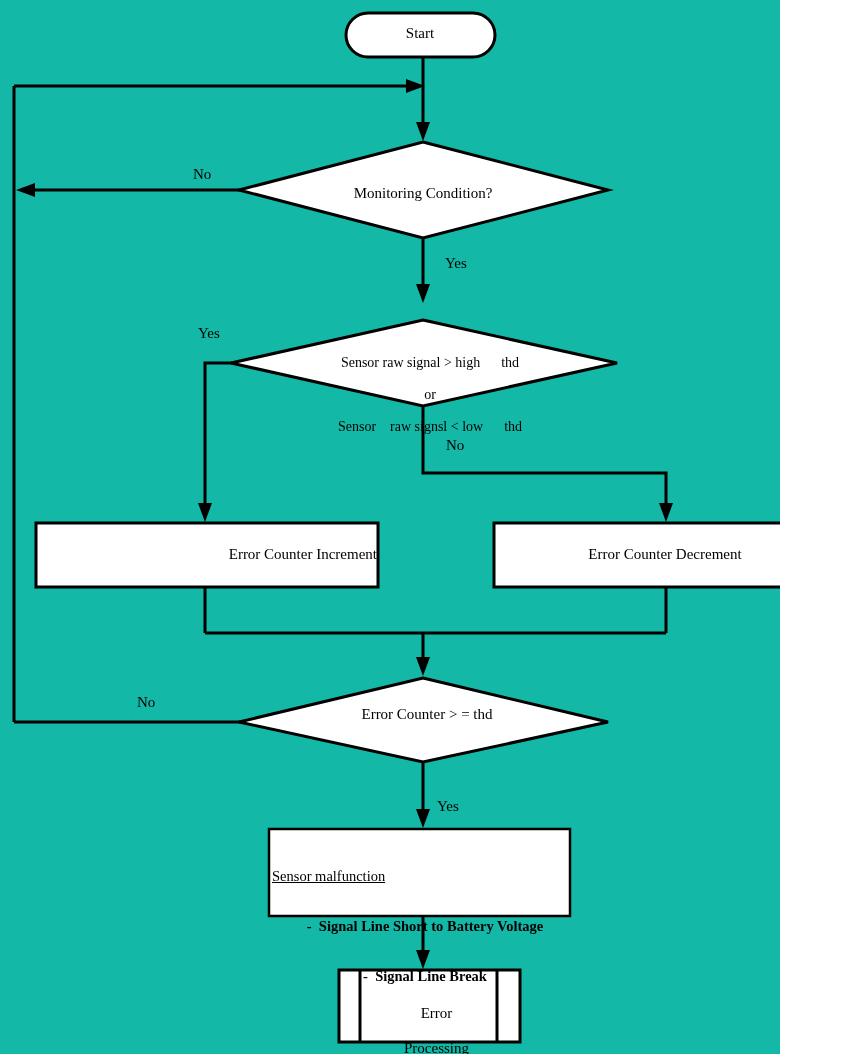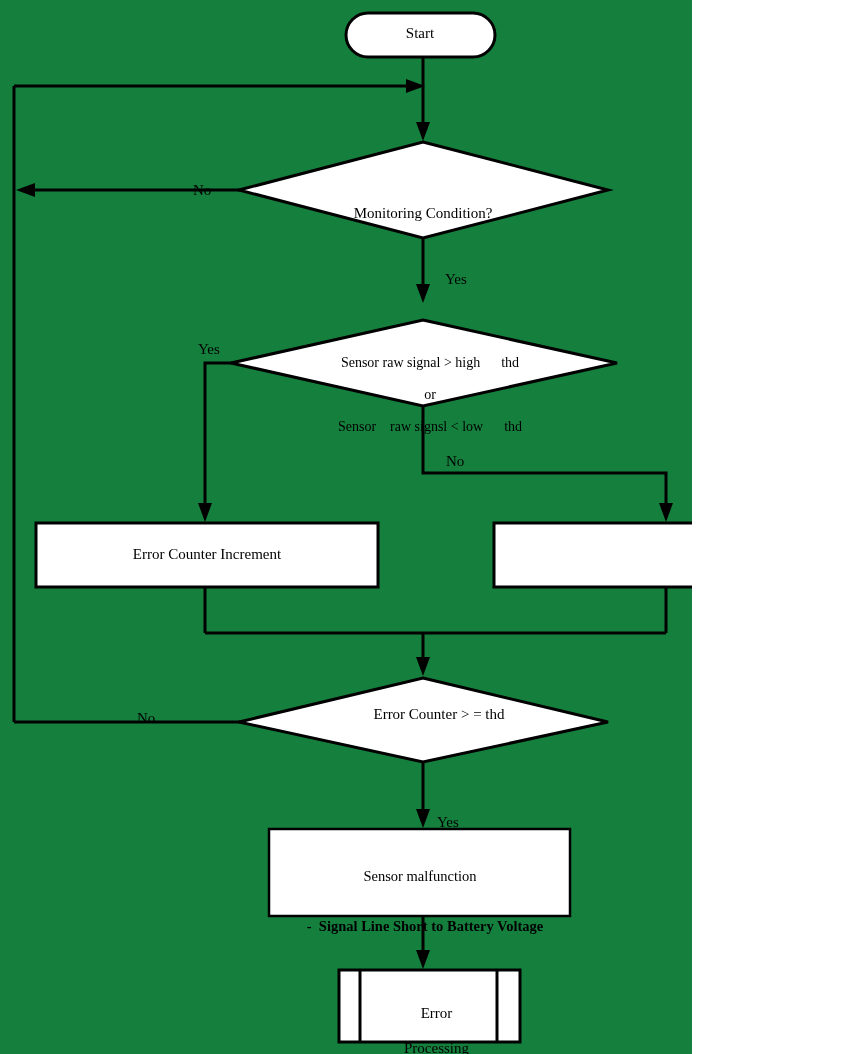--- a/index.html
+++ b/index.html
@@ -2,23 +2,23 @@
 <html><head>
 <meta charset="utf-8">
 <style>
   html, body {
     margin: 0;
     padding: 0;
     background: #ffffff;
   }
   #flowchart-root {
     position: relative;
-    width: 692px;
+    width: 780px;
     height: 1054px;
-    background: #15803d;
+    background: #14b8a6;
     font-family: "Liberation Serif", "DejaVu Serif", serif;
     overflow: hidden;
   }
   svg#diagram {
     position: absolute;
     left: 0;
     top: 0;
     width: 864px;
     height: 1054px;
   }
@@ -48,30 +48,29 @@
     text-align: center;
     line-height: 1.15;
     white-space: pre;
   }
   .edge-label {
     position: absolute;
     color: #000000;
     font-family: "Liberation Serif", "DejaVu Serif", serif;
     font-size: 15px;
     white-space: pre;
-    margin-top: 16px;
   }
   .t-start { left: 345px; top: 25px; width: 150px; font-size: 15px; }
-  .t-dec1  { left: 273px; top: 185px; width: 300px; font-size: 15px; margin-top: 20px; }
+  .t-dec1  { left: 273px; top: 185px; width: 300px; font-size: 15px; }
   .t-dec2  { left: 243px; top: 339px; width: 360px; font-size: 14px; }
-  .t-dec3  { left: 289px; top: 706px; width: 300px; font-size: 15px; }
-  .t-inc   { left: 37px;  top: 546px; width: 340px; font-size: 15px; }
+  .t-dec3  { left: 277px; top: 706px; width: 300px; font-size: 15px; }
+  .t-inc   { left: 37px;  top: 546px; width: 340px; font-size: 15px; text-align: right; }
   .t-dec   { left: 495px; top: 546px; width: 340px; font-size: 15px; }
   .t-malf  { left: 272px; top: 835px; width: 296px; font-size: 14.5px; }
-  .t-malf .malf-title { text-align: center; display: block; }
+  .t-malf .malf-title { text-align: left; display: block; text-decoration: underline; }
   .t-malf .malf-list  { text-align: center; display: block; padding-left: 10px; font-weight: bold; }
   .t-fault { left: 362px; top: 988px; width: 134px; font-size: 15px; }
 </style>
 </head>
 <body>
 
 <div id="flowchart-root">
 
   <svg id="diagram" viewBox="0 0 864 1054">
 
@@ -167,26 +166,28 @@
   <div class="node-text t-dec1">Monitoring Condition?</div>
 
   <div class="node-text t-dec2">
     <span>Sensor raw signal &gt; high      thd</span><br>
     <span>or</span><br>
     <span>Sensor    raw signsl &lt; low      thd</span>
   </div>
 
   <div class="node-text t-inc">Error Counter Increment</div>
 
+  <div class="node-text t-dec">Error Counter Decrement</div>
 
   <div class="node-text t-dec3">Error Counter &gt; = thd</div>
 
   <div class="node-text t-malf">
     <span class="malf-title">Sensor malfunction</span>
     <span class="malf-list">-  Signal Line Short to Battery Voltage</span>
+    <span class="malf-list">-  Signal Line Break</span>
   </div>
 
   <div class="node-text t-fault">
     <span>Error</span><br>
     <span>Processing</span>
   </div>
 
   <div class="edge-label" style="left:193px; top:166px;">No</div>
 
   <div class="edge-label" style="left:445px; top:255px;">Yes</div>

